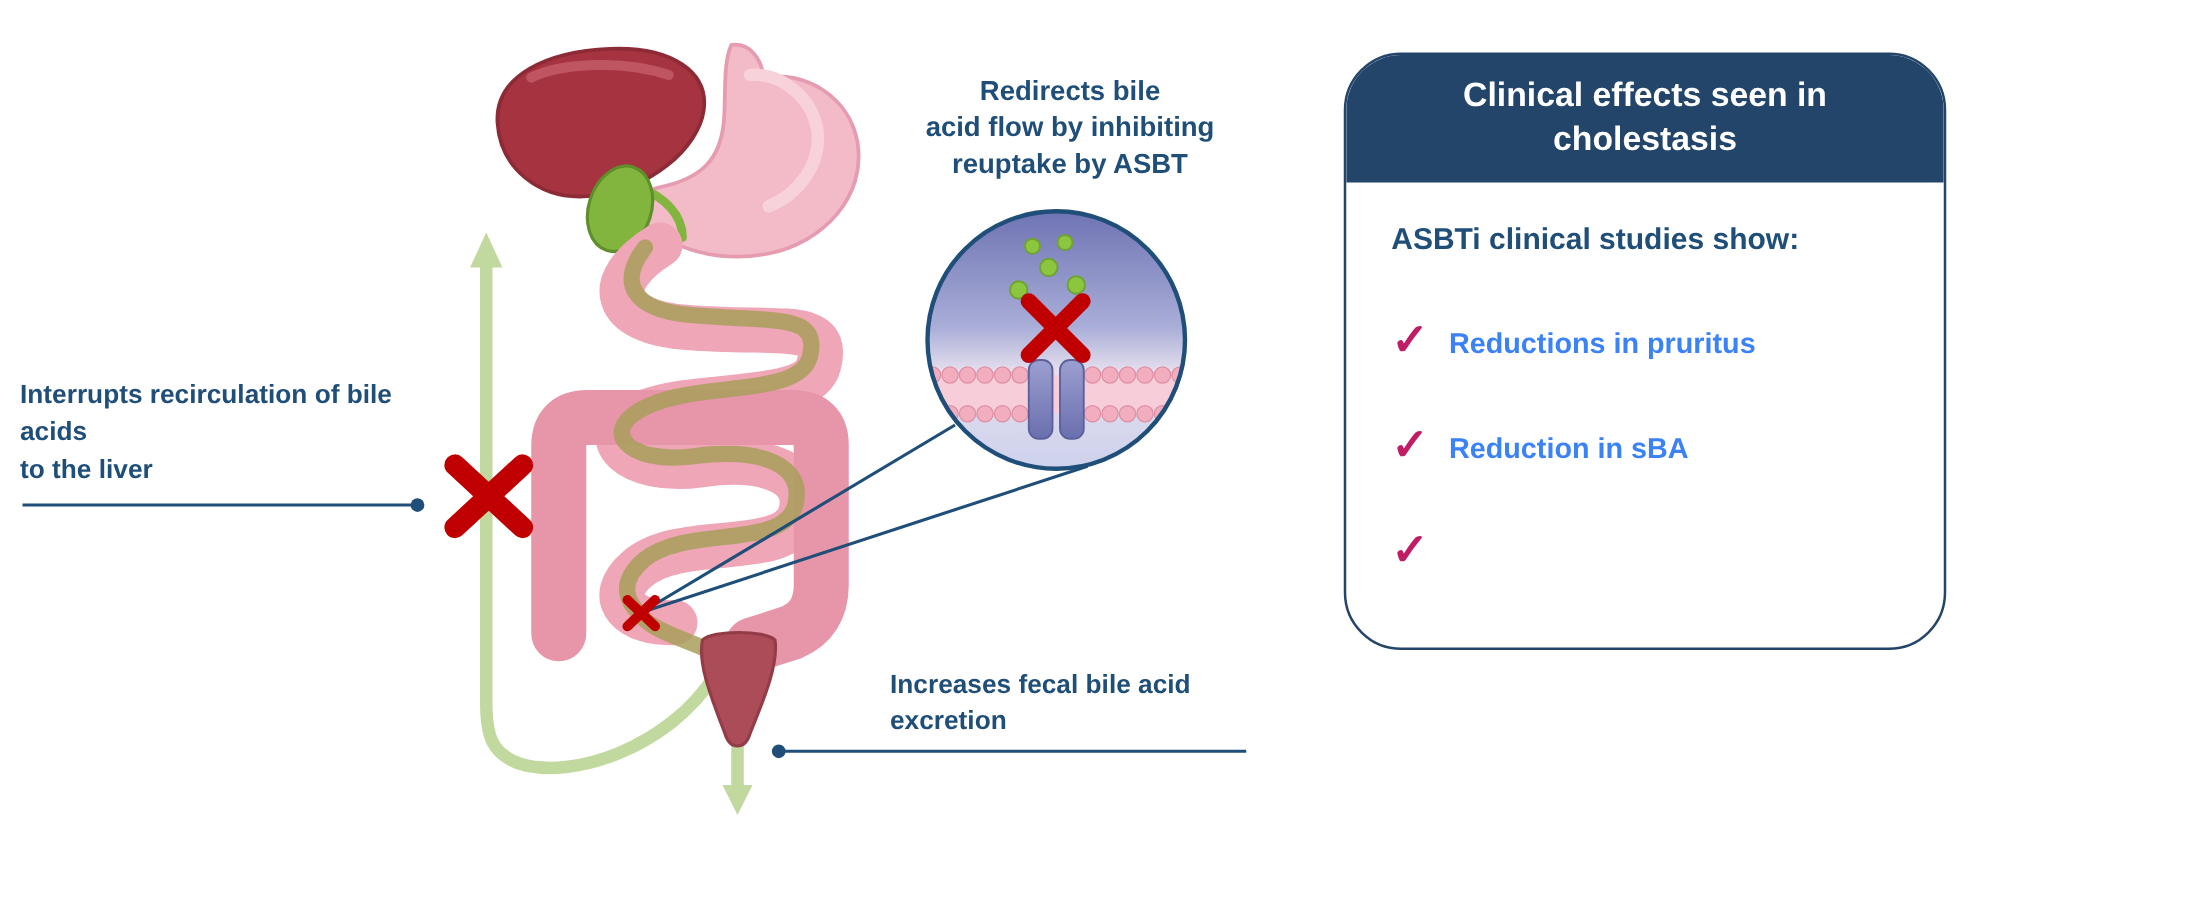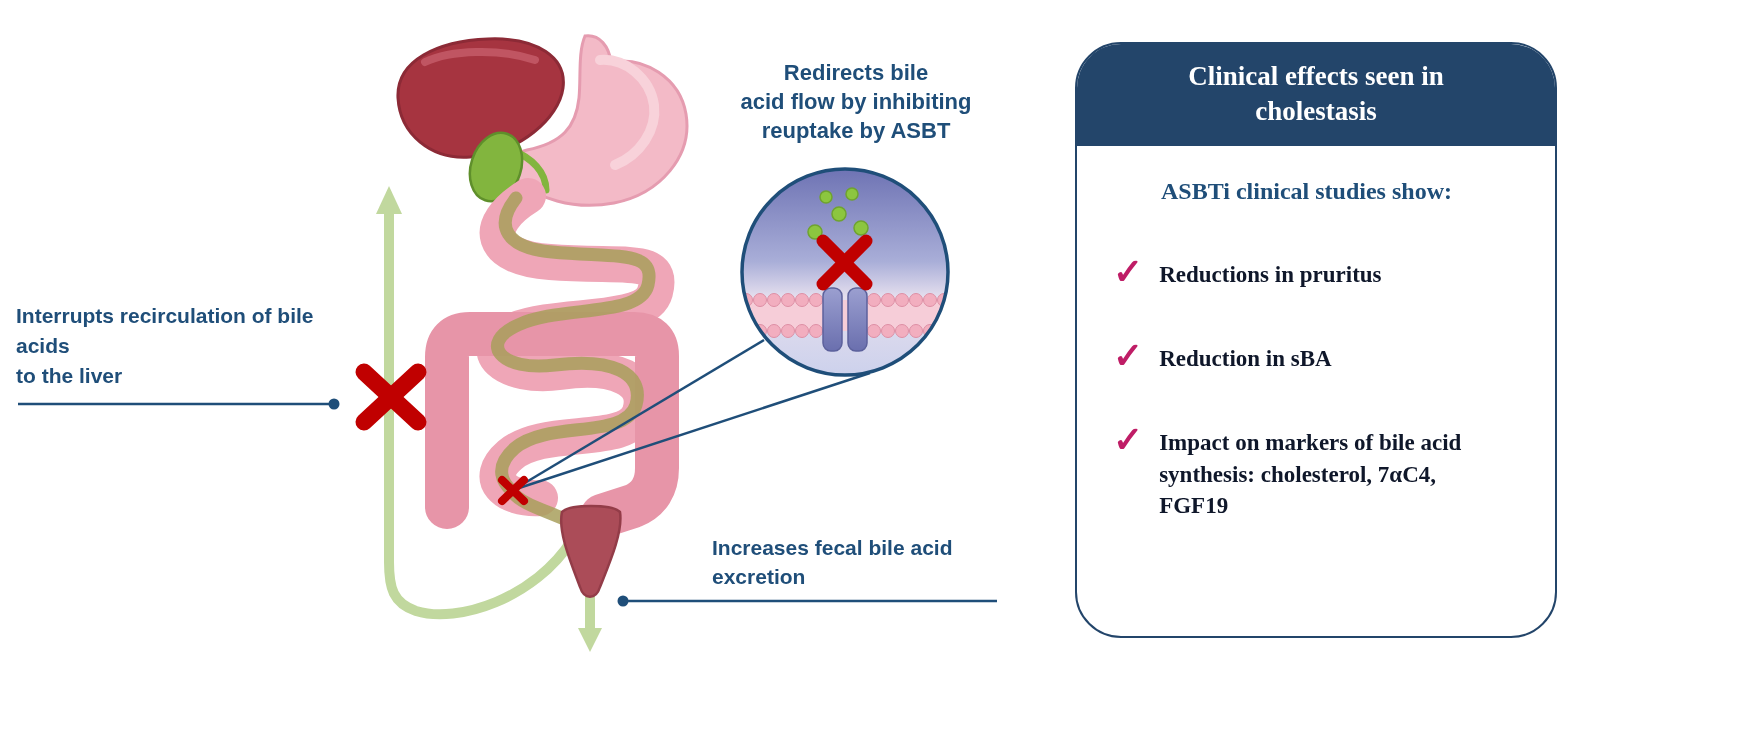--- a/index.html
+++ b/index.html
@@ -16,51 +16,50 @@
     color:#1f4e79;
     font-weight:bold;
     white-space:pre-line;
   }
   .lbl-redirects { left:695px; top:58px; width:322px; text-align:center; font-size:22px; line-height:1.32; }
   .lbl-interrupts { left:16px; top:301px; width:350px; text-align:left; font-size:21px; line-height:1.42; }
   .lbl-increases { left:712px; top:534px; width:283px; text-align:left; font-size:21px; line-height:1.38; }
 
   .panel {
     position:absolute; left:1075px; top:42px;
-    width:482px; height:596px;
+    width:482px; height:478px;
     box-sizing:border-box;
     background:#ffffff;
     border:2px solid #23456a;
     border-radius:46px;
     overflow:hidden;
-    font-family:Liberation Serif, serif;
   }
   .panel-header {
     background:#23456a;
     color:#ffffff;
     text-align:center;
     font-weight:bold;
     font-size:27px;
     line-height:1.3;
     padding:15px 28px 17px;
     white-space:pre-line;
   }
   .panel-body { padding:30px 36px 20px 36px; }
   .panel-intro {
-    color:#1f4e79; font-weight:bold; font-size:24px; line-height:1.3;margin-left:48px;
+    color:#1f4e79; font-weight:bold; font-size:24px; line-height:1.3;
   }
   .effect-item {
     display:flex; align-items:flex-start; gap:16px; margin-top:52px;
   }
   .check {
     color:#bf1d66; font-size:36px; font-weight:bold; line-height:0.9;
     flex:0 0 auto; margin-top:-3px;
   }
   .effect-text {
-    color:#0f172a; font-weight:bold; font-size:23px; line-height:1.38;
+    color:#3b82f6; font-weight:bold; font-size:23px; line-height:1.38;
     white-space:pre-line;
   }
 </style>
 </head>
 <body>
 
 <div class="stage">
 
   <svg width="1060" height="732" viewBox="0 0 1060 732" style="position:absolute;left:0;top:0;">
     <defs>
@@ -202,20 +201,17 @@
         <span class="effect-text">Reductions in pruritus</span>
       </div>
 
       <div class="effect-item">
         <span class="check">✓</span>
         <span class="effect-text">Reduction in sBA</span>
       </div>
 
       <div class="effect-item">
         <span class="check">✓</span>
-        <span class="effect-text">Impact on markers of bile acid
-synthesis: cholesterol, 7αC4,
-FGF19</span>
       </div>
     </div>
   </div>
 
 </div>
 
 </body></html>

